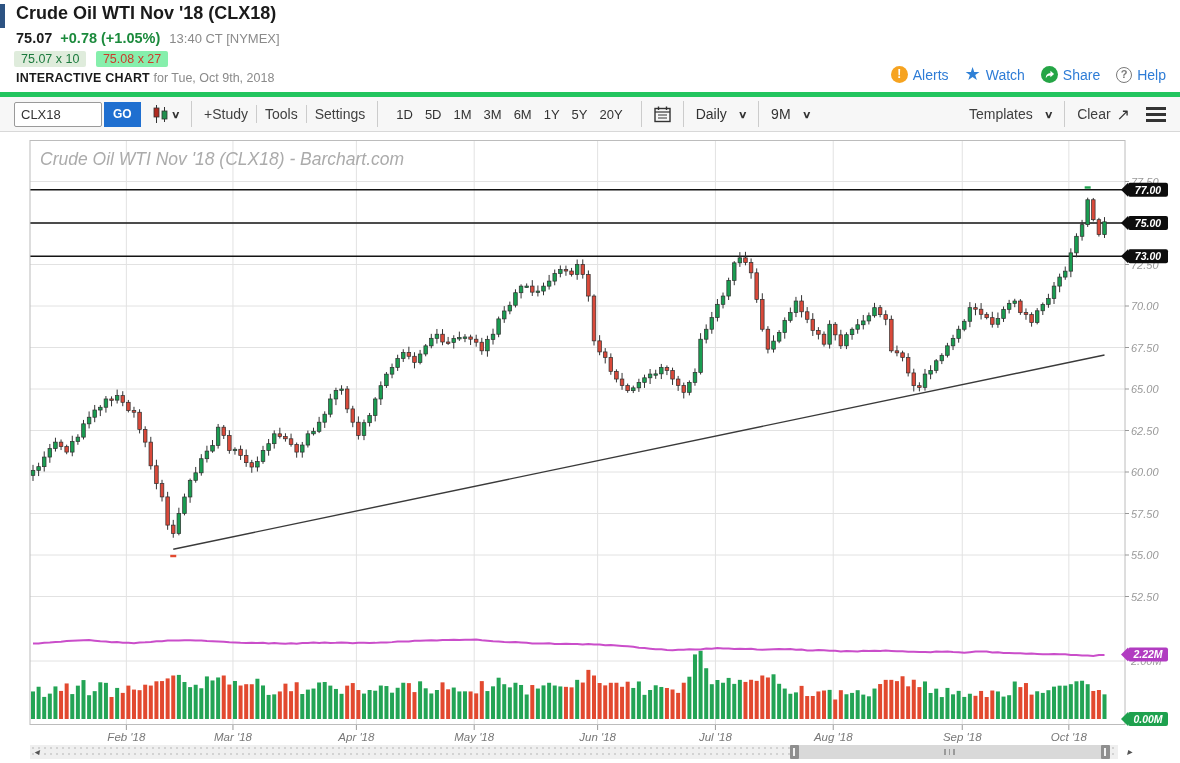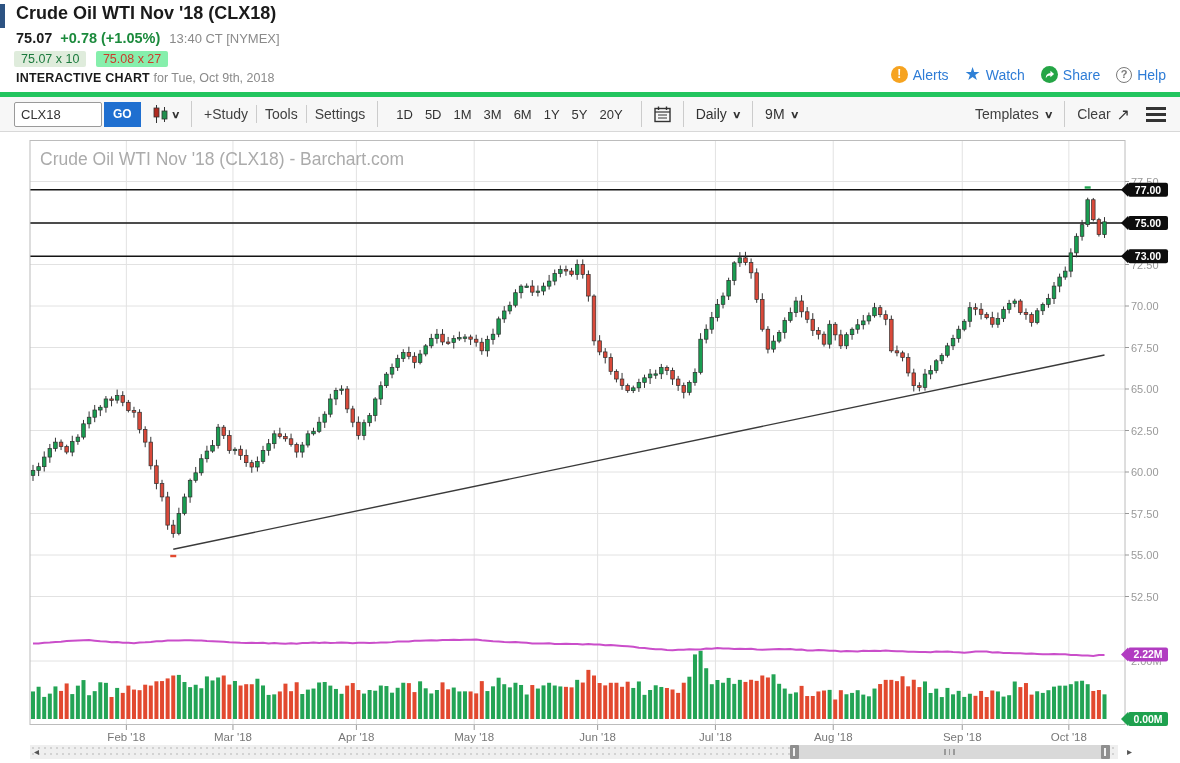--- a/index.html
+++ b/index.html
@@ -39,28 +39,28 @@
   .sym-input { width:88px; height:25px; border:1px solid #9a9a9a; border-radius:2px; padding:0 6px;
                font-size:13px; color:#333; background:#fff; font-family:inherit; }
   .go-btn { height:25px; margin-left:2px; padding:0 9px; background:#1f6fd0; border:none; border-radius:0;
             color:#fff; font-weight:bold; font-size:12px; cursor:pointer; font-family:inherit; }
   .charttype { display:flex; align-items:center; gap:4px; margin-left:12px; cursor:pointer; }
   .chev { font-size:10px; color:#333; font-weight:bold; transform:scaleX(1.3); display:inline-block; }
   .vsep { width:1px; height:26px; background:#ccc; margin:0 12px; }
   .pipe { width:1px; height:18px; background:#ccc; margin:0 8px; }
   .tb-link { color:#404040; cursor:pointer; font-size:14px;text-align:right; }
   .rng { margin:0 6px; cursor:pointer; color:#333; font-size:13px; }
-  .dd { display:flex; align-items:center; gap:6px; cursor:pointer; font-size:14px; }
+  .dd { display:flex; align-items:center; gap:12px; cursor:pointer; font-size:14px; }
   .right-group { margin-left:auto; display:flex; align-items:center; }
   .burger { display:inline-block; width:20px; cursor:pointer; }
   .burger i { display:block; height:3px; background:#333; margin:3px 0; }
   .expand { font-size:16px; color:#333; cursor:pointer; margin:0 16px 0 6px; }
 
   
-  .chart-wrap { position:absolute; top:140px; left:0; width:1180px; height:623px; background:#fff; }
+  .chart-wrap { position:absolute; top:140px; left:0; width:1180px; height:623px; background:#fff;font-style:italic; }
   #chart-svg { position:absolute; top:0; left:0; }
   svg text { font-family:"Liberation Sans", sans-serif; }
 
   
   .hscroll { position:absolute; top:605px; left:30px; width:1088px; height:14px;
              background:radial-gradient(circle, #d2d2d2 1px, transparent 1.4px) 0 0 / 6px 6px, #efefef; }
   .sb-arrow { position:absolute; top:0px; font-size:10px; color:#555; line-height:14px; cursor:pointer; }
   .sb-arrow.l { left:4px; } .sb-arrow.r { right:-14px; }
   .sb-thumb { position:absolute; left:760px; top:0; width:320px; height:14px; background:#d9d9d9;
               border-radius:2px; cursor:grab; }

